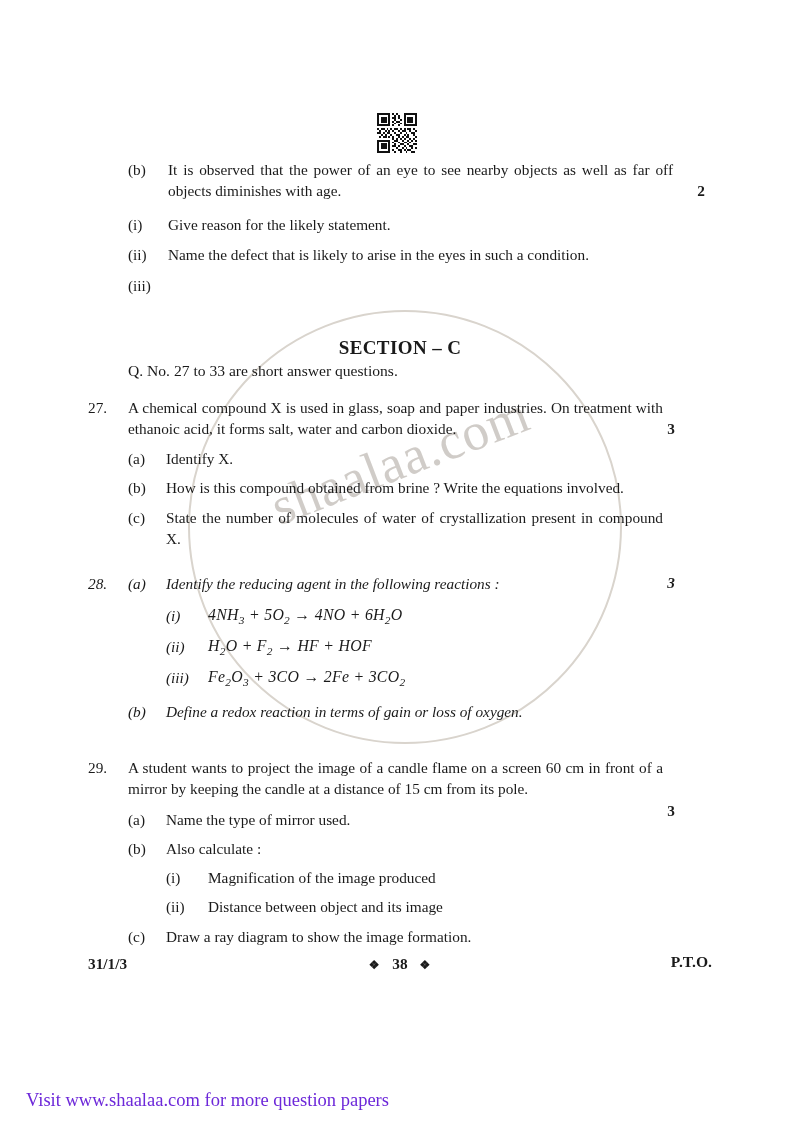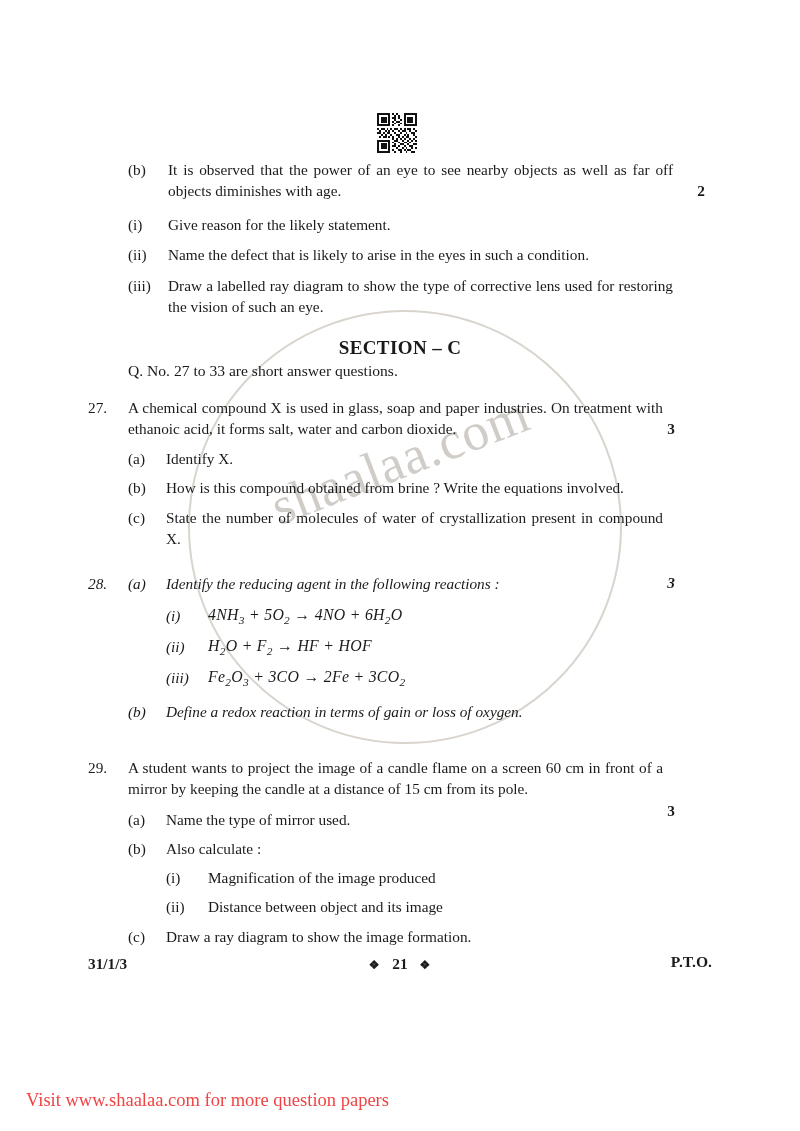--- a/index.html
+++ b/index.html
@@ -147,21 +147,21 @@
     text-align: center; font-weight: bold; font-size: 15.3px;
   }
   .footer-center .deco { font-size: 12px; letter-spacing: 1px; }
   .footer-right {
     position: absolute; right: 88px; top: 953px;
     font-weight: bold; font-size: 15.6px;
   }
   .bottom-note {
     position: absolute; left: 26px; top: 1090px;
     font-size: 18.5px;
-    color: #ef4444;
+    color: #6d28d9;
     font-family: "Liberation Serif", serif;
   }
 </style>
 </head>
 <body>
 
 <div class="page">
 
   <div class="qr-wrap">
     <svg width="40" height="40" viewBox="0 0 21 21" shape-rendering="crispEdges">
@@ -288,21 +288,20 @@
       <div class="sub" style="margin-top:13px;">
         <div class="lbl txt">(i)</div>
         <div class="body txt" style="width:505px;">Give reason for the likely statement.</div>
       </div>
       <div class="sub">
         <div class="lbl txt">(ii)</div>
         <div class="body txt" style="width:505px;">Name the defect that is likely to arise in the eyes in such a condition.</div>
       </div>
       <div class="sub">
         <div class="lbl txt">(iii)</div>
-        <div class="body txt" style="width:505px;">Draw a labelled ray diagram to show the type of corrective lens used for restoring the vision of such an eye.</div>
       </div>
     </div>
 
     <div class="section-head">SECTION – C</div>
     <div class="section-sub">Q. No. 27 to 33 are short answer questions.</div>
 
     <div class="qblock" style="top:398px;">
       <div class="qnum txt">27.</div>
       <div class="qbody txt">A chemical compound X is used in glass, soap and paper industries. On treatment with ethanoic acid, it forms salt, water and carbon dioxide.</div>
       <div class="mk" style="top:22px;">3</div>
@@ -380,21 +379,21 @@
         <div class="item">
           <div class="lbl txt">(c)</div>
           <div class="body txt">Draw a ray diagram to show the image formation.</div>
         </div>
       </div>
     </div>
 
     <div class="footer-left">31/1/3</div>
     <div class="footer-center">
       <span class="deco">❖</span>
-      <span style="padding:0 8px;">21</span>
+      <span style="padding:0 8px;">38</span>
       <span class="deco">❖</span>
     </div>
     <div class="footer-right">P.T.O.</div>
 
   </div>
 
   <div class="bottom-note">Visit www.shaalaa.com for more question papers</div>
 </div>
 
 </body></html>

